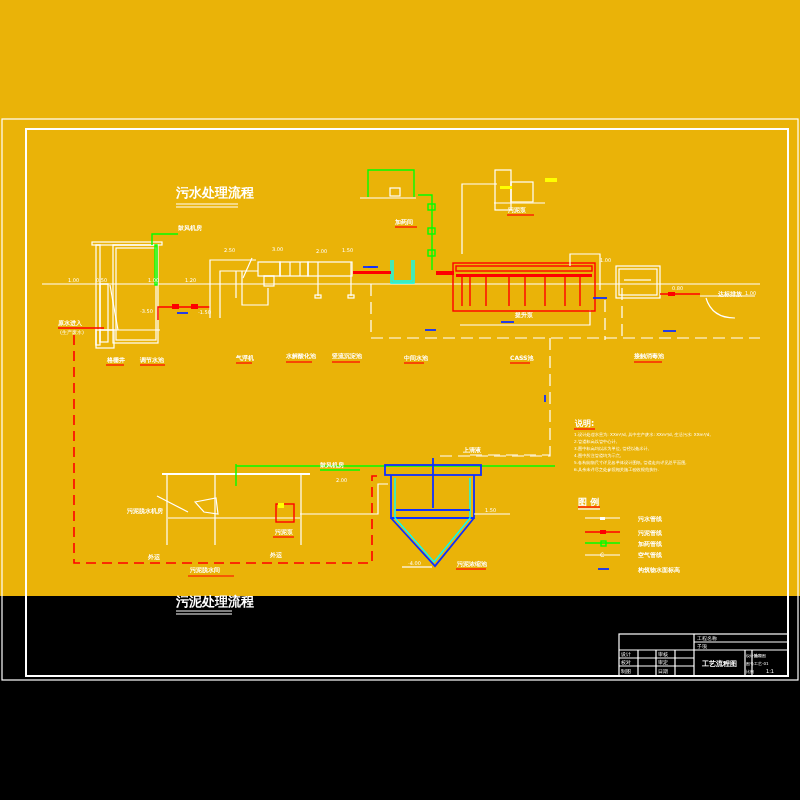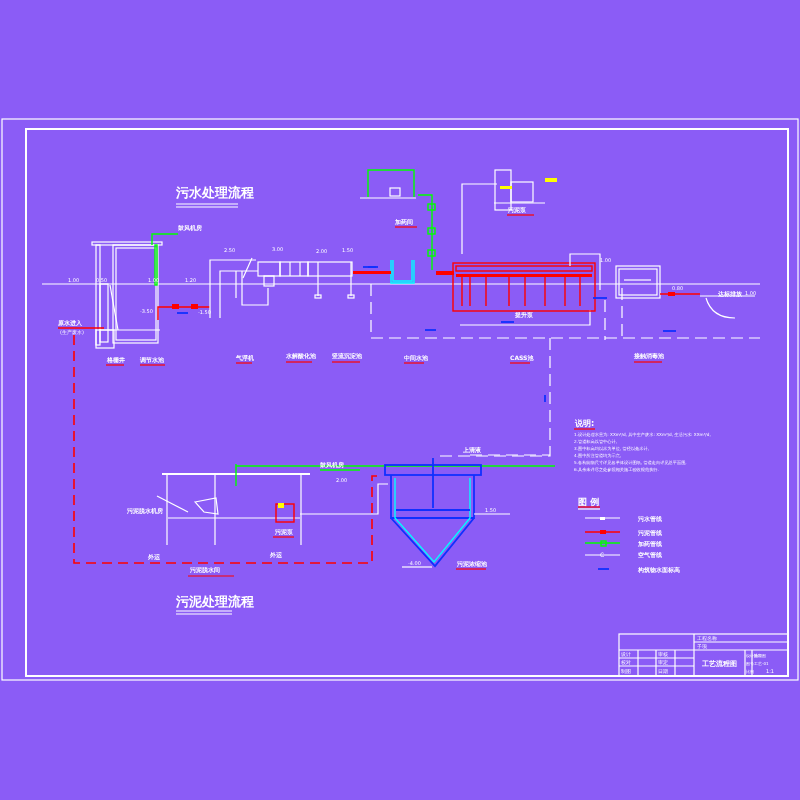--- a/index.html
+++ b/index.html
@@ -1,17 +1,17 @@
 <!DOCTYPE html>
 <html><head>
 <meta charset="utf-8">
 <style>
   html,body{margin:0;padding:0;background:#000;}
   body{width:800px;height:800px;overflow:hidden;font-family:"DejaVu Sans",sans-serif;}
-  #canvas{position:absolute;left:0;top:0;width:800px;height:800px;background:#8b5cf6;}
+  #canvas{position:absolute;left:0;top:0;width:800px;height:596px;background:#eab308;}
   svg text{font-family:"DejaVu Sans",sans-serif;fill:#fff;}
   .w{stroke:#fff;fill:none;stroke-width:1.2;}
   .w2{stroke:#fff;fill:none;stroke-width:2;}
   .r{stroke:#f00;fill:none;stroke-width:1.4;}
   .rf{fill:#f00;stroke:none;}
   .g{stroke:#0f0;fill:none;stroke-width:1.4;}
   .b{stroke:#1030ff;fill:none;stroke-width:1.8;}
   .c{stroke:#0ff;fill:none;stroke-width:1.4;}
   .y{fill:#ff0;}
   .dash{stroke:#fff;fill:none;stroke-width:1.2;stroke-dasharray:12 6;}

